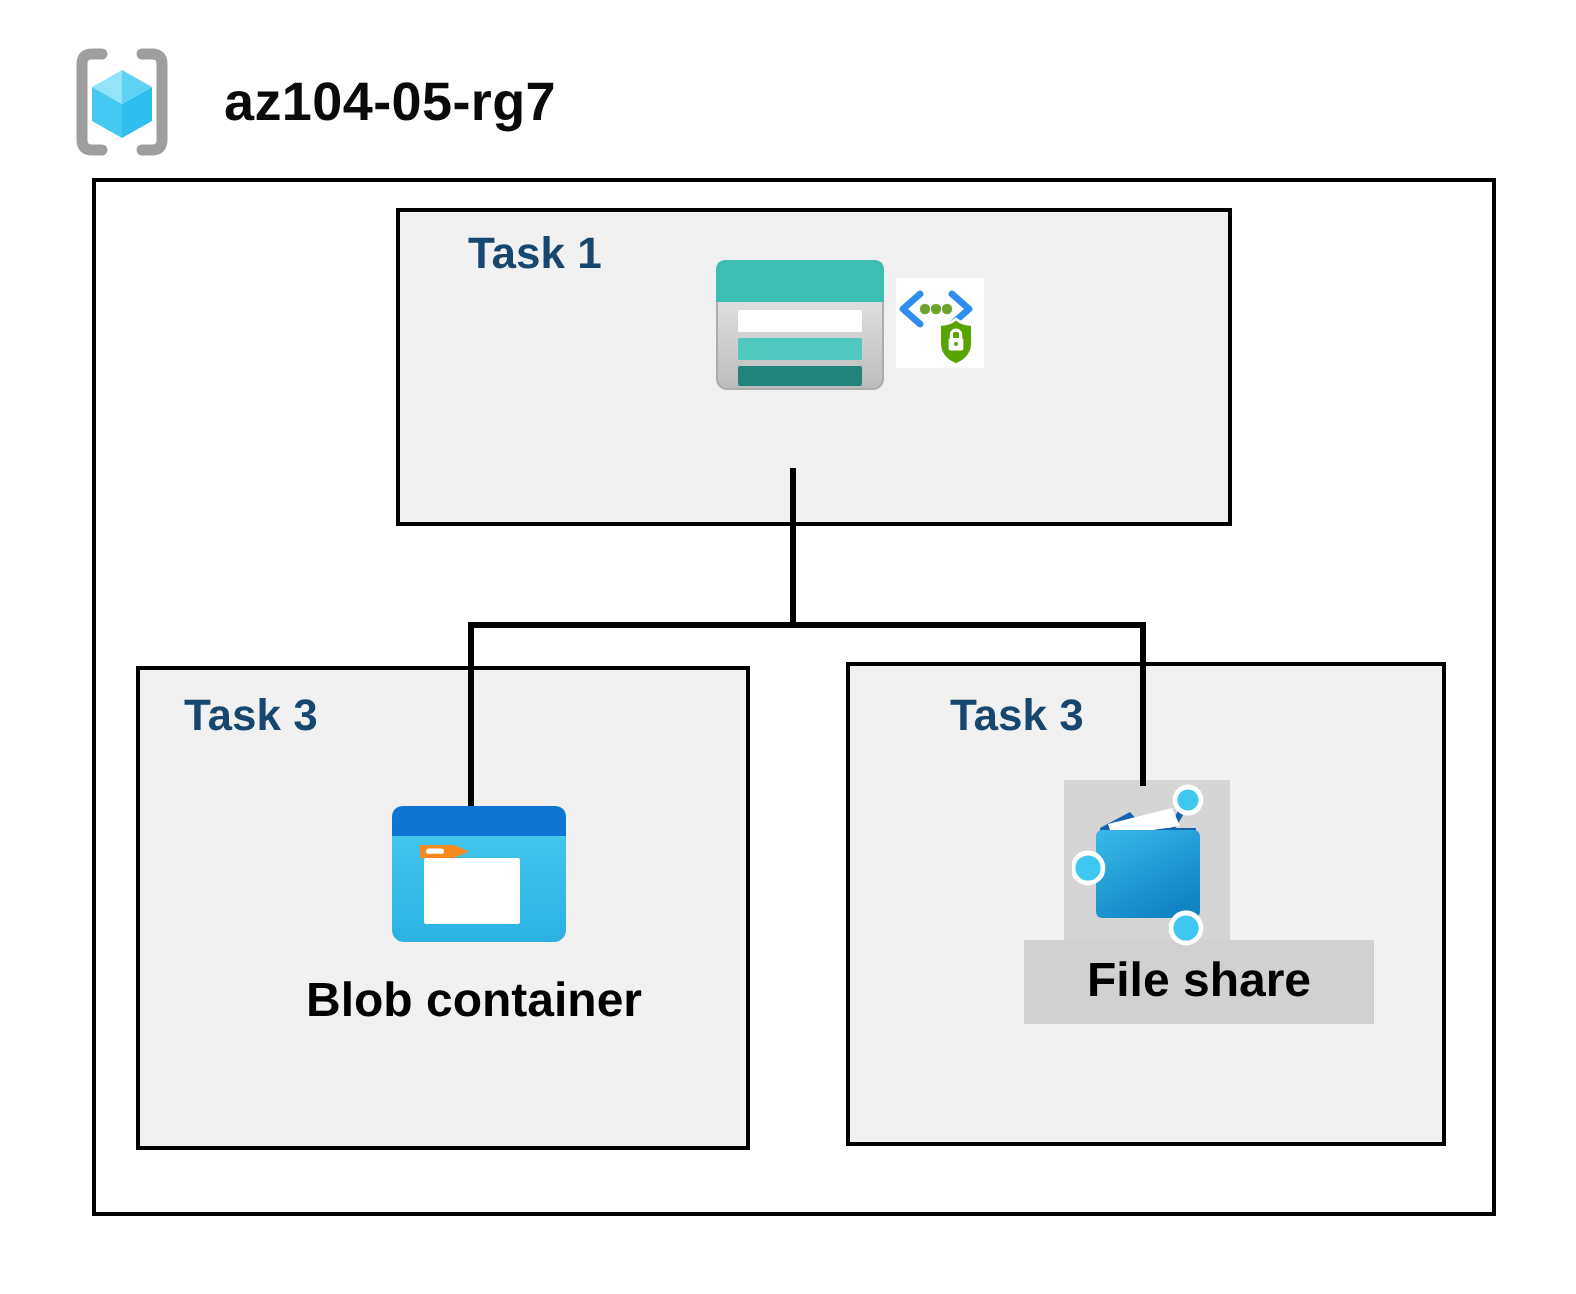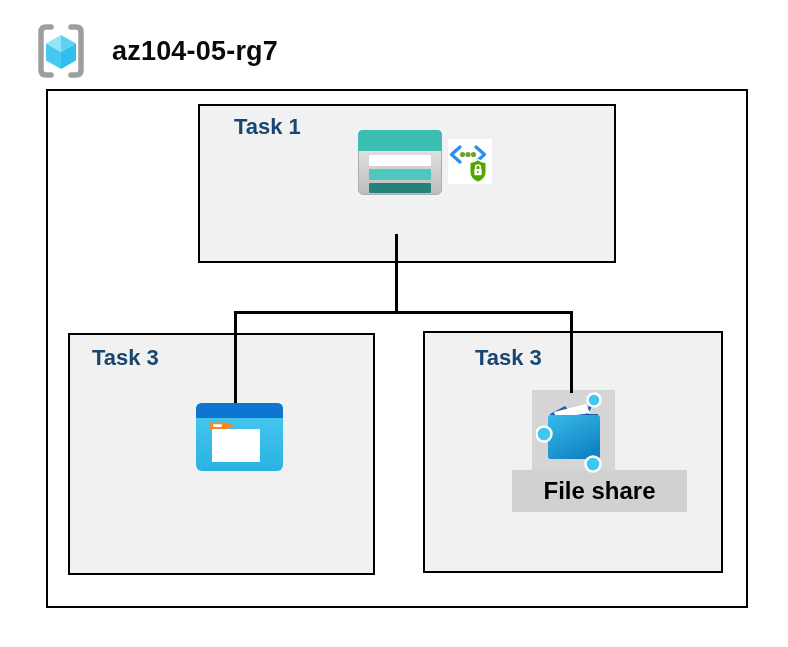--- a/index.html
+++ b/index.html
@@ -108,20 +108,21 @@
           <stop offset="1" stop-color="#2BB2E2"></stop>
       </linearGradient>
     </defs>
     <rect x="0" y="0" width="87" height="68" rx="6" fill="url(#blobbody)"></rect>
     <path d="M0 6 Q0 0 6 0 H81 Q87 0 87 6 V15 H0 Z" fill="#0E76D2"></path>
     <rect x="16" y="26" width="48" height="33" rx="1" fill="#FFFFFF"></rect>
     <polygon points="14,19.5 31,19.5 38.5,22.8 31,26 14,26" fill="#F68A1F"></polygon>
     <rect x="17" y="21.3" width="9" height="2.6" rx="1.3" fill="#FFFFFF"></rect>
   </svg>
 
+  <div class="abs resource-label" style="left:167px; top:152px; transform:translateX(-50%);">Blob container</div>
 </div>
 
 <div class="abs task-box task3">
   <div class="abs task-label" style="left:10px; top:12px;margin-left:40px;">Task 3</div>
 
   <div class="abs gray-layer highlight-square"></div>
 
   <div class="abs gray-layer highlight-bar">
     <span class="resource-label">File share</span>
   </div>

